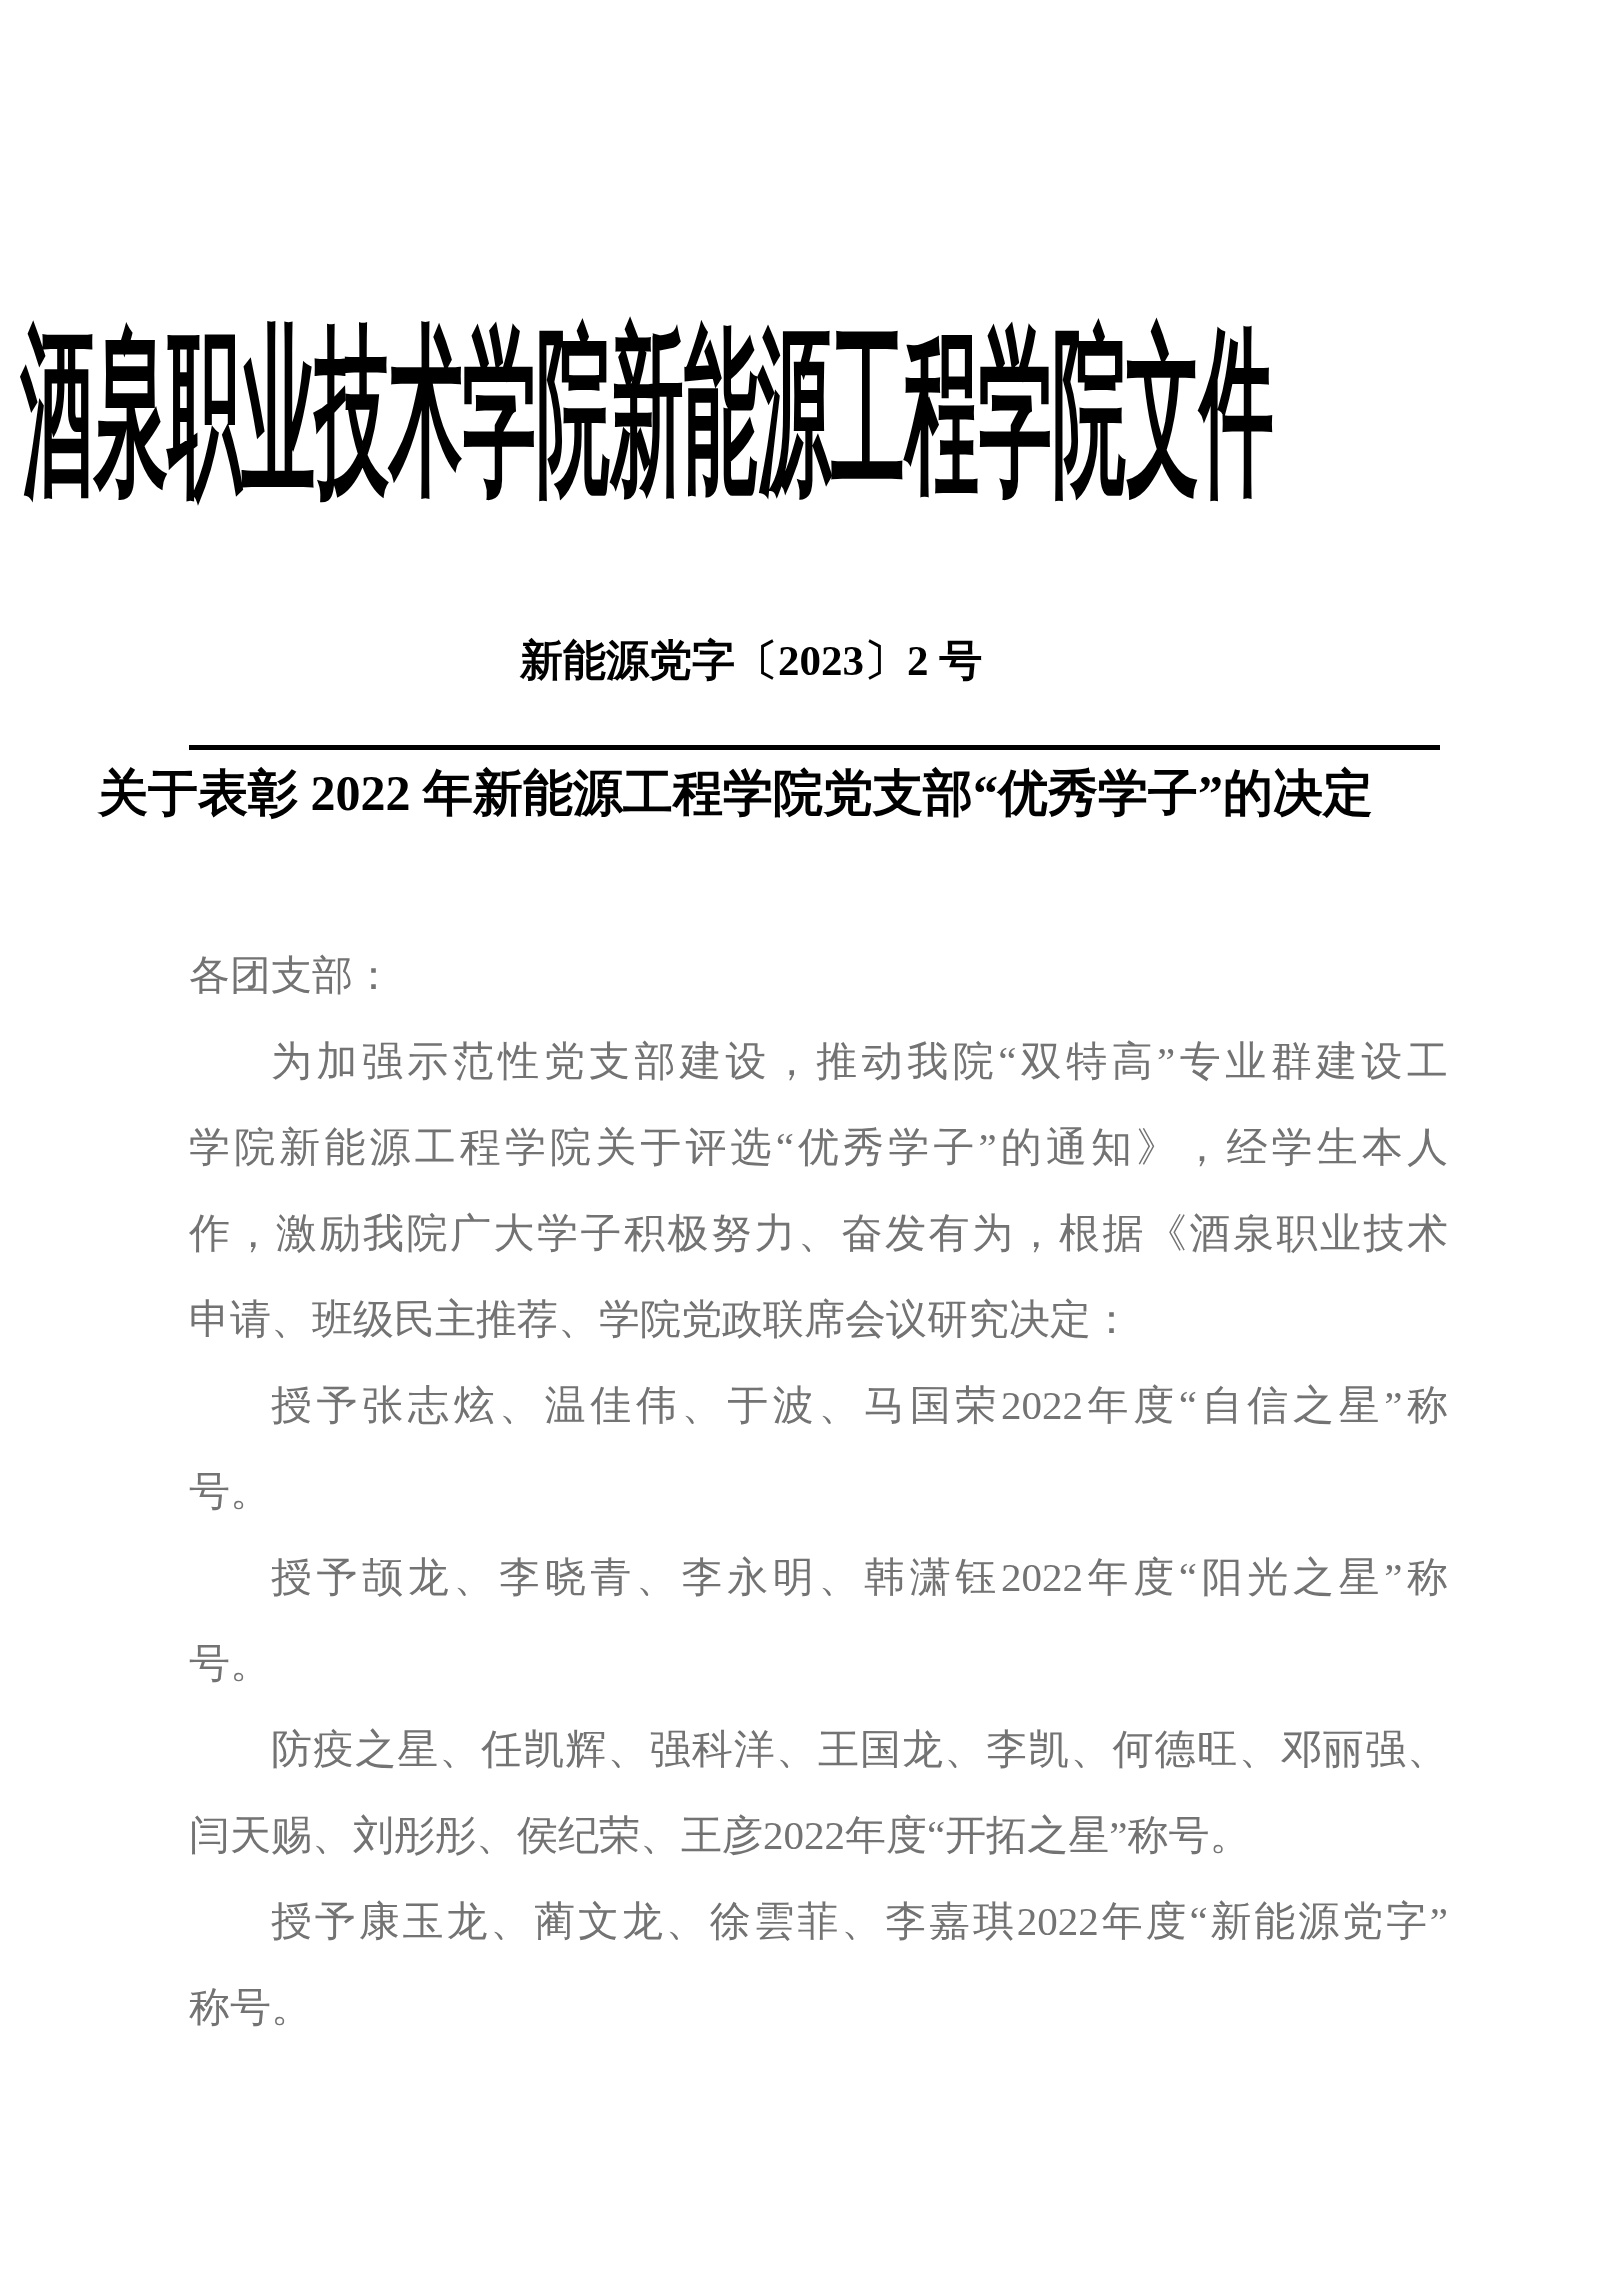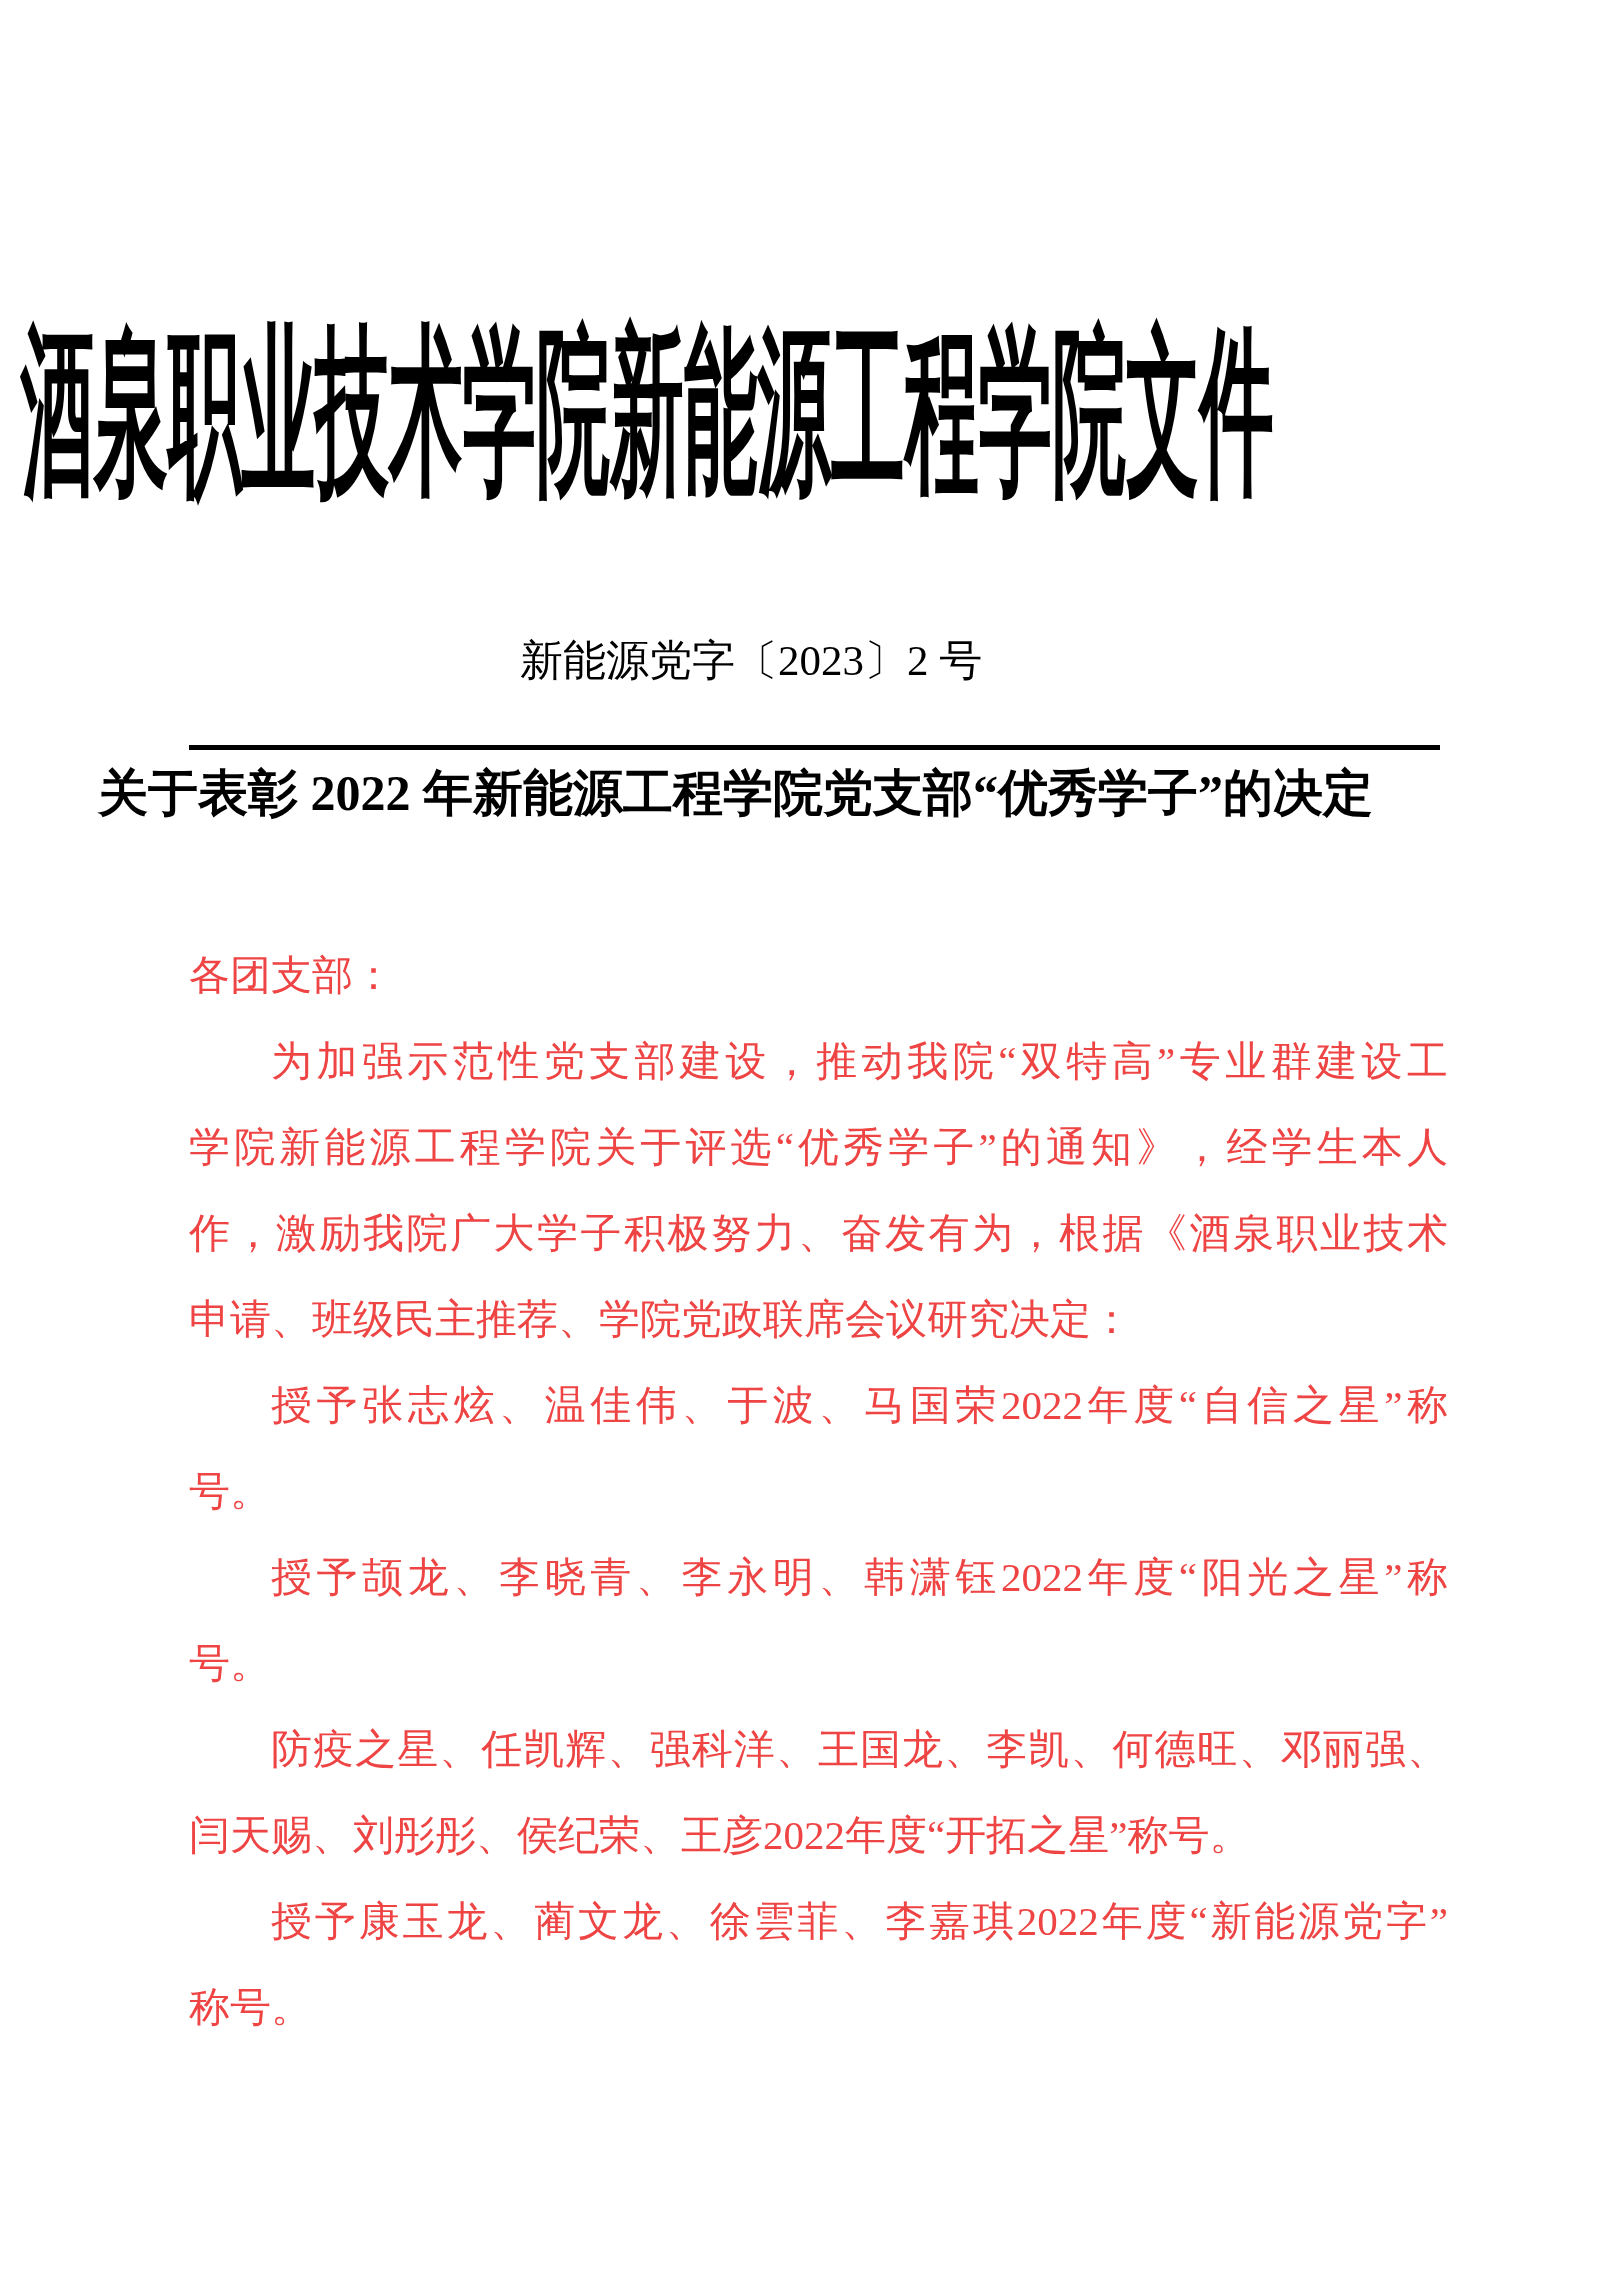--- a/index.html
+++ b/index.html
@@ -39,21 +39,21 @@
 
   
   .doc-number {
     position: absolute;
     top: 633px;
     left: 0;
     width: 1502px;
     text-align: center;
     font-size: 43px;
     line-height: 55px;
-    font-weight: normal;
+    font-weight: bold;
     white-space: nowrap;
   }
 
   
   .rule {
     position: absolute;
     top: 745px;
     left: 189px;
     width: 1251px;
     height: 4.9px;
@@ -72,21 +72,21 @@
     white-space: nowrap;
   }
 
   
   .doc-body {
     position: absolute;
     top: 932px;
     left: 189px;
     width: 1259px;
     font-size: 41px;
-    color: #ef4444;
+    color: #737373;
   }
   .line {
     height: 86px;
     line-height: 86px;
     white-space: nowrap;
     text-align: left;
   }
   .line.just {
     white-space: normal;
     text-align: justify;

